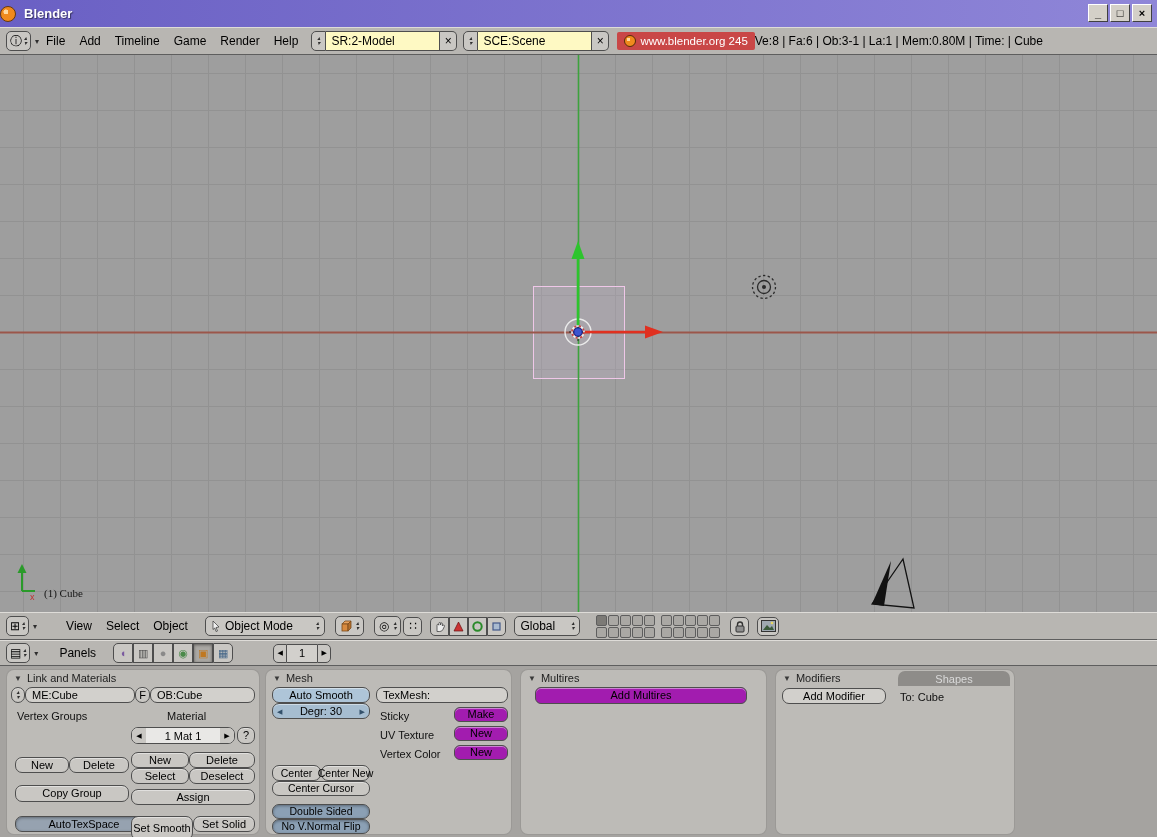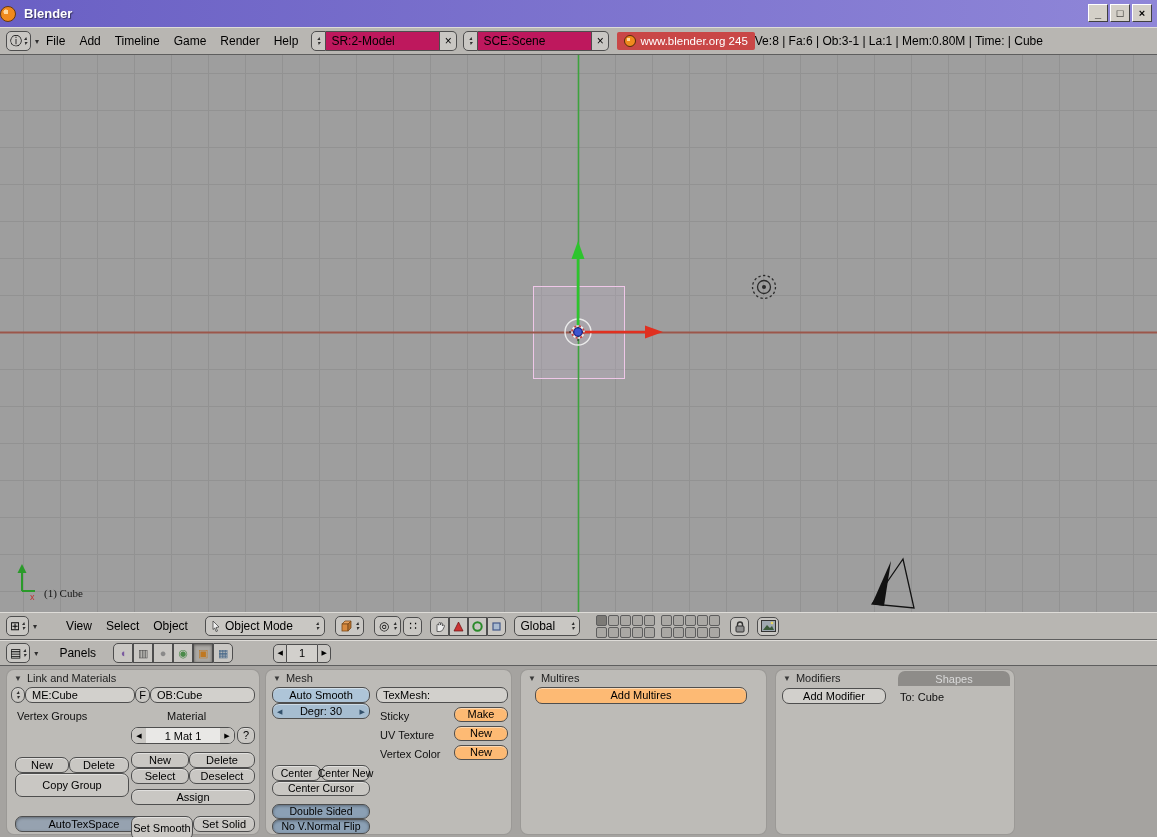--- a/index.html
+++ b/index.html
@@ -25,21 +25,21 @@
 
   .menu-item { padding:0 7px; cursor:default; white-space:nowrap; }
   .iconbtn { height:20px; background:#c9c7c3; border:1px solid #4e4e4e; border-radius:5px;
     display:flex; align-items:center; justify-content:center; gap:2px; padding:0 3px; }
   .tri { font-size:8px; color:#2e2e2e; margin-left:4px; }
   .ud { display:inline-flex; flex-direction:column; justify-content:center; line-height:5px; font-size:6px; color:#2e2e2e; }
 
   .browse { display:flex; align-items:center; height:20px; margin-left:6px; }
   .browse .spin { width:15px; height:20px; background:#c9c7c3; border:1px solid #4e4e4e; border-radius:5px 0 0 5px;
     display:flex; align-items:center; justify-content:center; }
-  .browse .val { width:114px; height:20px; background:#be185d; border:1px solid #4e4e4e; border-left:none;
+  .browse .val { width:114px; height:20px; background:#fef9c3; border:1px solid #4e4e4e; border-left:none;
     display:flex; align-items:center; padding:0 5px; font-size:12px; white-space:nowrap; }
   .browse .x { width:17px; height:20px; background:#c9c7c3; border:1px solid #4e4e4e; border-left:none;
     border-radius:0 5px 5px 0; display:flex; align-items:center; justify-content:center; font-size:12px; }
 
   .version { display:flex; align-items:center; gap:4px; background:#c94747; color:#fff; height:18px;
     padding:0 7px; margin-left:8px; border-radius:2px; font-size:11.5px; white-space:nowrap; }
   .mini-logo { width:12px; height:12px; border-radius:50%;
     background:radial-gradient(circle at 35% 35%, #ffd9a0 0 18%, #f08a1d 20% 70%, #b55a10 100%); border:1px solid #5a2d06; }
   .stats { margin-left:0; font-size:12px; white-space:nowrap; }
 
@@ -81,21 +81,21 @@
   .bwin { position:absolute; left:0; top:666px; width:1157px; height:171px; background:#a5a3a0; }
   .panel { position:absolute; background:#bdbbb7; border:1px solid rgba(0,0,0,.18); border-radius:8px; }
   .phead { height:16px; display:flex; align-items:center; gap:5px; padding:0 7px; font-size:11px; color:#1e1e1e; }
   .ptri { font-size:8px; color:#3a3a3a; }
   .btn { position:absolute; background:#c9c7c3; border:1px solid #4e4e4e; border-radius:7px;
     display:flex; align-items:center; justify-content:center; font-size:11px; line-height:1;
     box-shadow:inset 0 1px 0 rgba(255,255,255,.45); white-space:nowrap; }
   .btn.sm { font-size:10.5px; }
   .field { position:absolute; background:#d2d0cc; border:1px solid #4e4e4e; border-radius:7px;
     display:flex; align-items:center; padding:0 6px; font-size:11px; white-space:nowrap; }
-  .tan { background:#fdba74; }
+  .tan { background:#a21caf;border-radius:6px; }
   .blue { background:#aec5d8; }
   .blue2 { background:#a6bdd0; }
   .pressedb { background:#8ba0b5; box-shadow:inset 0 1px 3px rgba(0,0,0,.35); }
   .presseda { background:#96a2b0; box-shadow:inset 0 1px 3px rgba(0,0,0,.35); }
   .plabel { position:absolute; font-size:11px; color:#111; white-space:nowrap; }
   .matidx { position:absolute; display:flex; height:17px; border:1px solid #4e4e4e; border-radius:7px; overflow:hidden; background:#e9e8e6; }
   .matidx .arr { width:14px; display:flex; align-items:center; justify-content:center; font-size:7px; background:#c9c7c3; }
   .matidx .val { flex:1; display:flex; align-items:center; justify-content:center; font-size:11px; }
   .slider-arr { font-size:7px; color:#33506a; }
   .shapes-tab { position:absolute; right:4px; top:1px; width:112px; height:15px; background:#8e8c89; color:#dadada;
@@ -390,21 +390,21 @@
 
       <div class="matidx" style="left:124px; top:57px; width:104px;">
         <span class="arr">◀</span>
         <span class="val">1 Mat 1</span>
         <span class="arr">▶</span>
       </div>
       <div class="btn" style="left:230px; top:57px; width:18px; height:17px;">?</div>
 
       <div class="btn" style="left:8px; top:87px; width:54px; height:16px;">New</div>
       <div class="btn" style="left:62px; top:87px; width:60px; height:16px;">Delete</div>
-      <div class="btn" style="left:8px; top:103px; width:114px; height:24px;">Copy Group</div>
+      <div class="btn" style="left:8px; top:115px; width:114px; height:17px;">Copy Group</div>
 
       <div class="btn" style="left:124px; top:82px; width:58px; height:16px;">New</div>
       <div class="btn" style="left:182px; top:82px; width:66px; height:16px;">Delete</div>
       <div class="btn" style="left:124px; top:98px; width:58px; height:16px;">Select</div>
       <div class="btn" style="left:182px; top:98px; width:66px; height:16px;">Deselect</div>
       <div class="btn" style="left:124px; top:119px; width:124px; height:16px;">Assign</div>
 
       <div class="btn presseda" style="left:8px; top:146px; width:138px; height:16px;">AutoTexSpace</div>
       <div class="btn" style="left:124px; top:146px; width:62px; height:24px;text-align:right;">Set Smooth</div>
       <div class="btn" style="left:186px; top:146px; width:62px; height:16px;">Set Solid</div>

